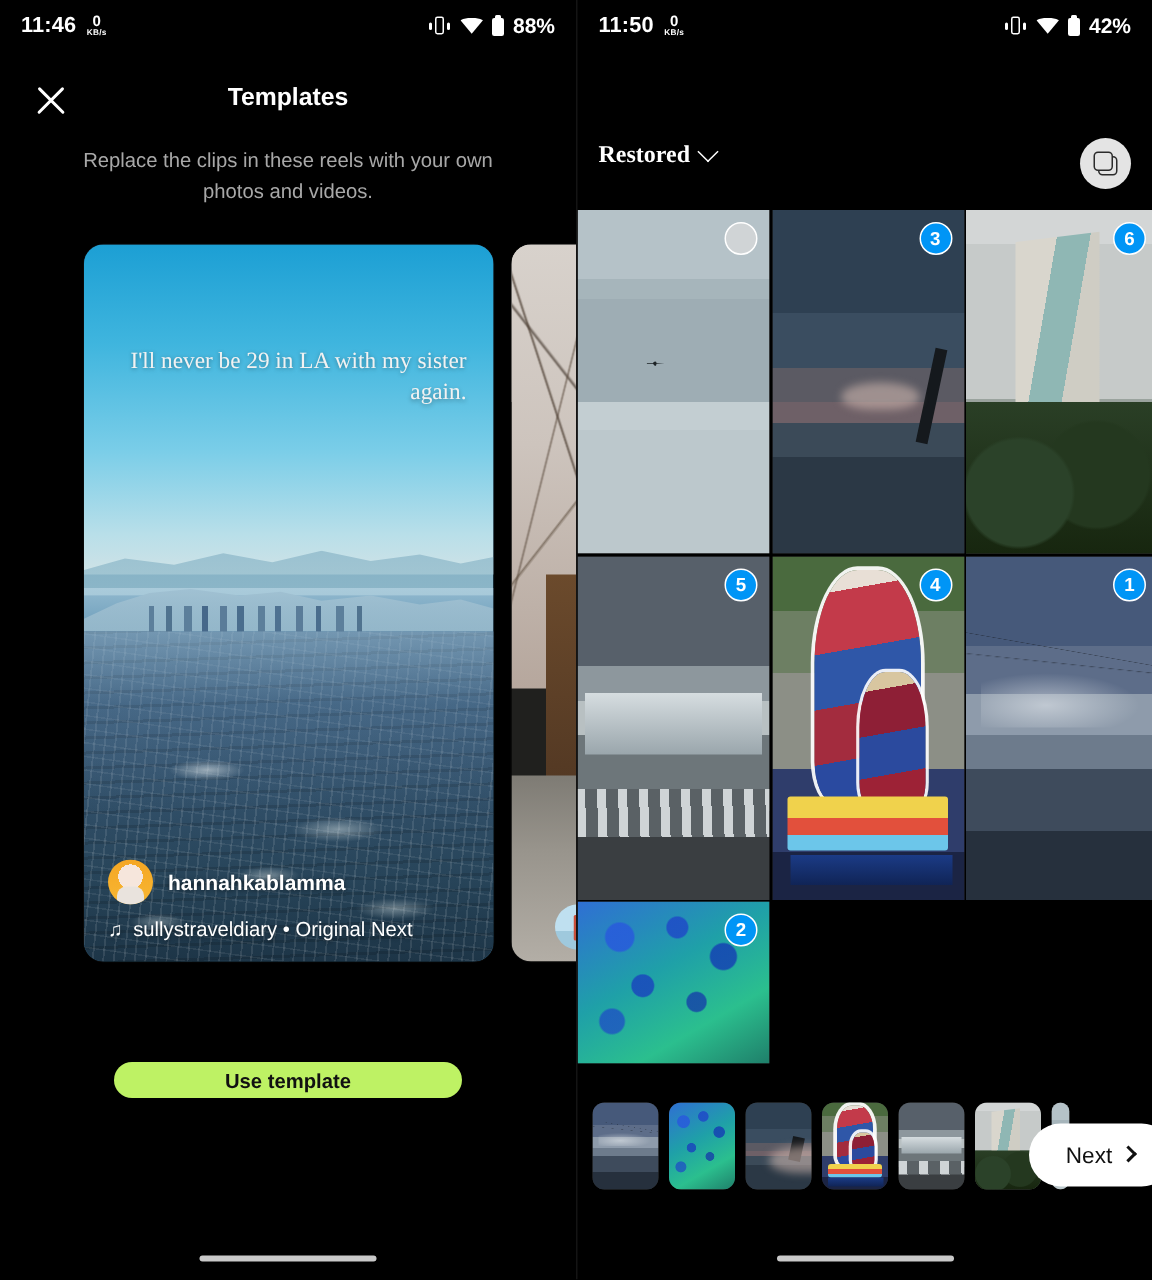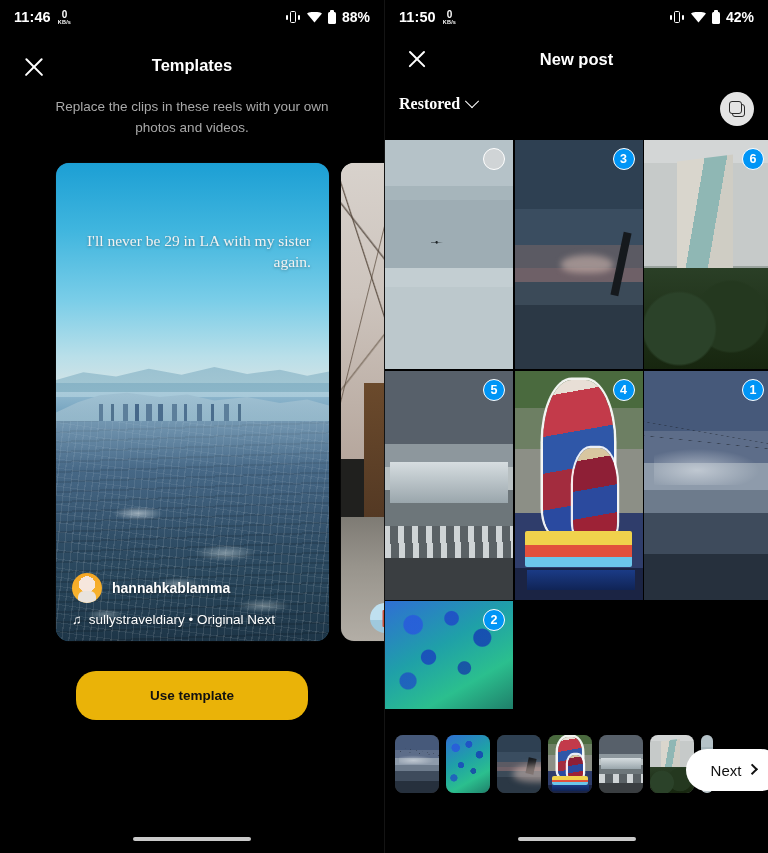--- a/index.html
+++ b/index.html
@@ -170,22 +170,22 @@
     width: 30px; height: 30px; border-radius: 50%; overflow: hidden;
     background: linear-gradient(180deg, #bfe0f0 0 58%, #9fc9dd 58% 100%);
   }
   .peek-avatar::after {
     content: ""; position: absolute; left: 47%; top: 22%; width: 3px; height: 58%;
     background: #c94f3a; border-radius: 1px; transform: translateX(-50%);
   }
 
   
   .use-btn {
-    position: absolute; left: 76px; top: 671px; width: 232px; height: 49px;
-    background: #eab308; border-radius: 20px; border: none;
+    position: absolute; left: 76px; top: 708px; width: 232px; height: 24px;
+    background: #bef264; border-radius: 20px; border: none;
     color: #111; font-size: 13.5px; font-weight: 700;
     font-family: "Liberation Sans", sans-serif; cursor: pointer;
   }
   .l-tabs {
     position: absolute; top: 734px; left: 0; right: 0;
     display: flex; justify-content: center; align-items: center; gap: 36px;
   }
   .l-tab { font-size: 13px; font-weight: 700; letter-spacing: 1.6px; cursor: pointer; }
   .l-tab.inactive { color: #6e6e6e; }
   .l-tab.active { color: #fff; }
@@ -419,24 +419,20 @@
         </span>
         <span class="ic-wifi"></span>
         <span class="ic-batt">
           <span class="nub"></span>
             <span class="shell"></span>
         </span>
         <span class="sb-pct">42%</span>
       </span>
     </div>
 
-    <div class="r-header">
-      <div class="r-close"></div>
-      <div class="r-title">New post</div>
-    </div>
 
     <div class="album-row">
       <div class="album-sel">
         <span class="album-name">Restored</span>
         <span class="chev"></span>
       </div>
       <div class="multi-btn">
         <span class="sq back"></span>
         <span class="sq front"></span>
       </div>

